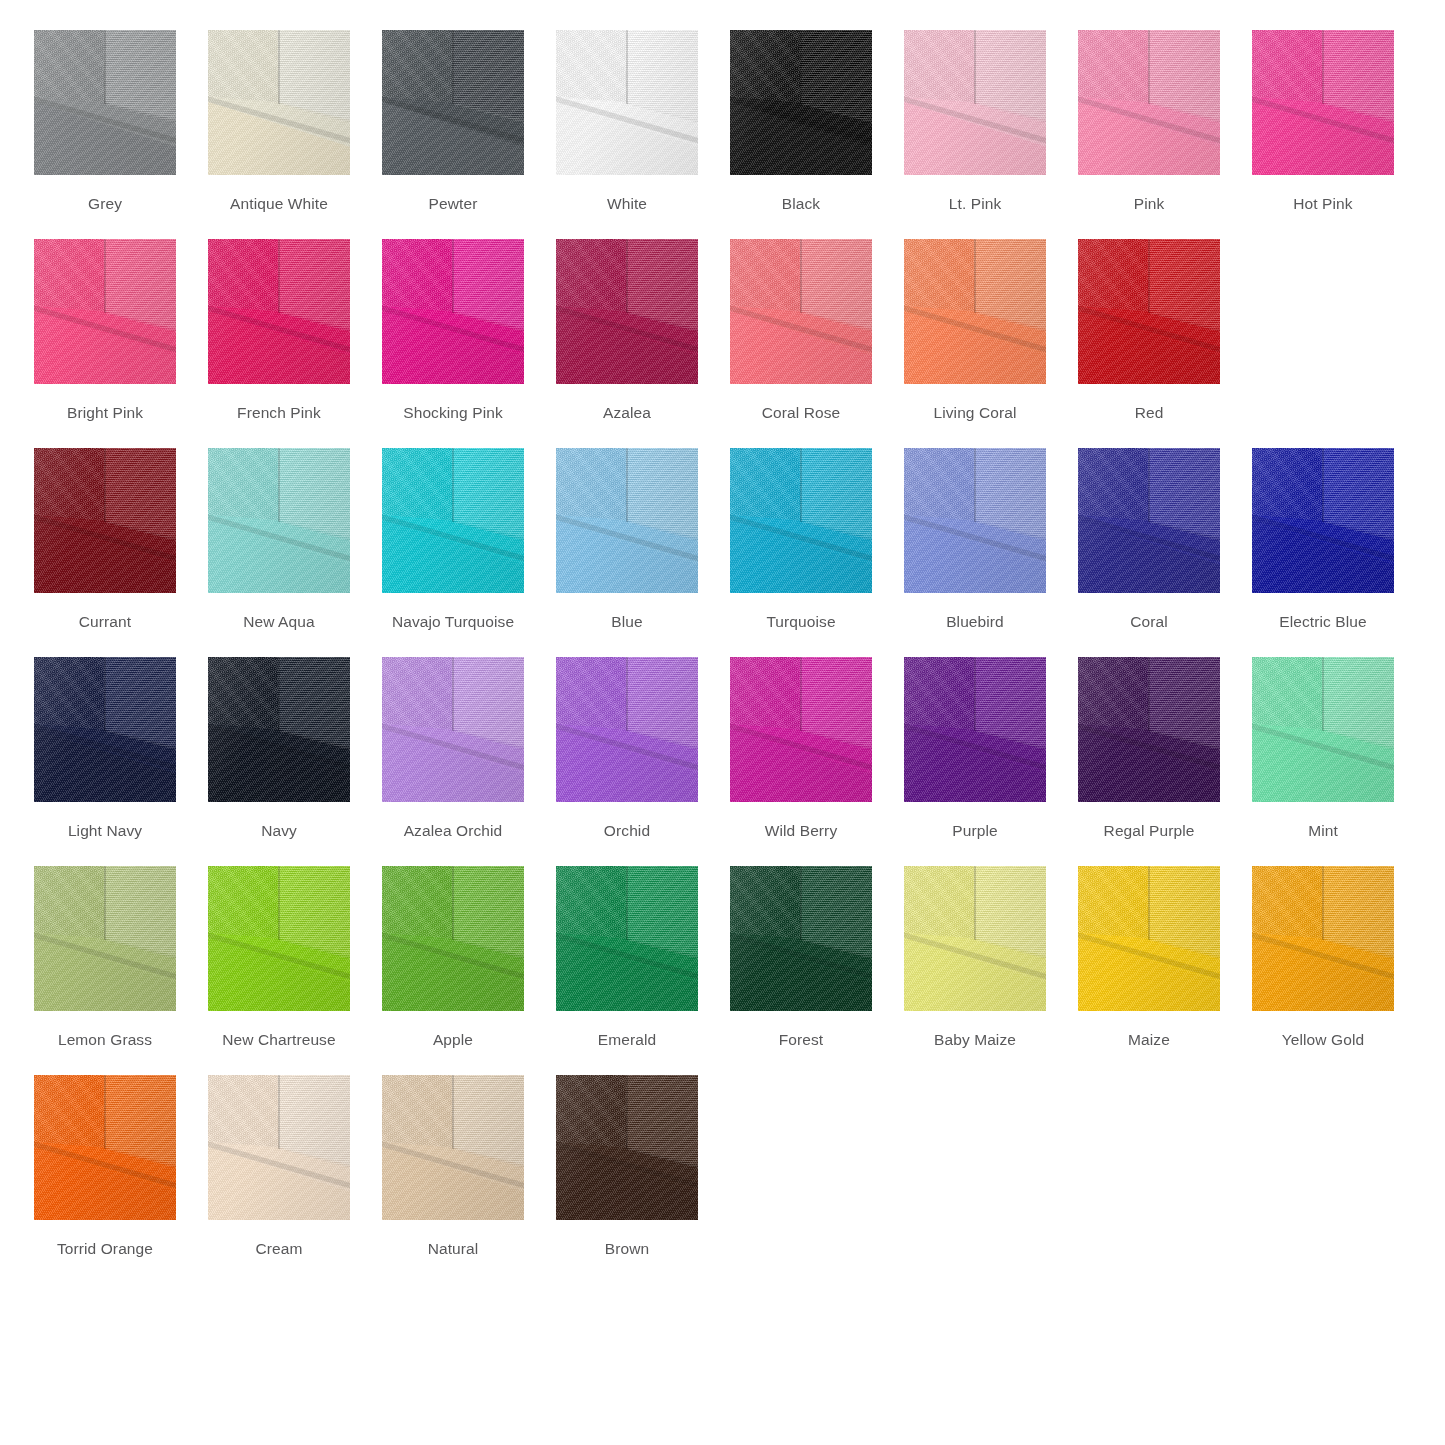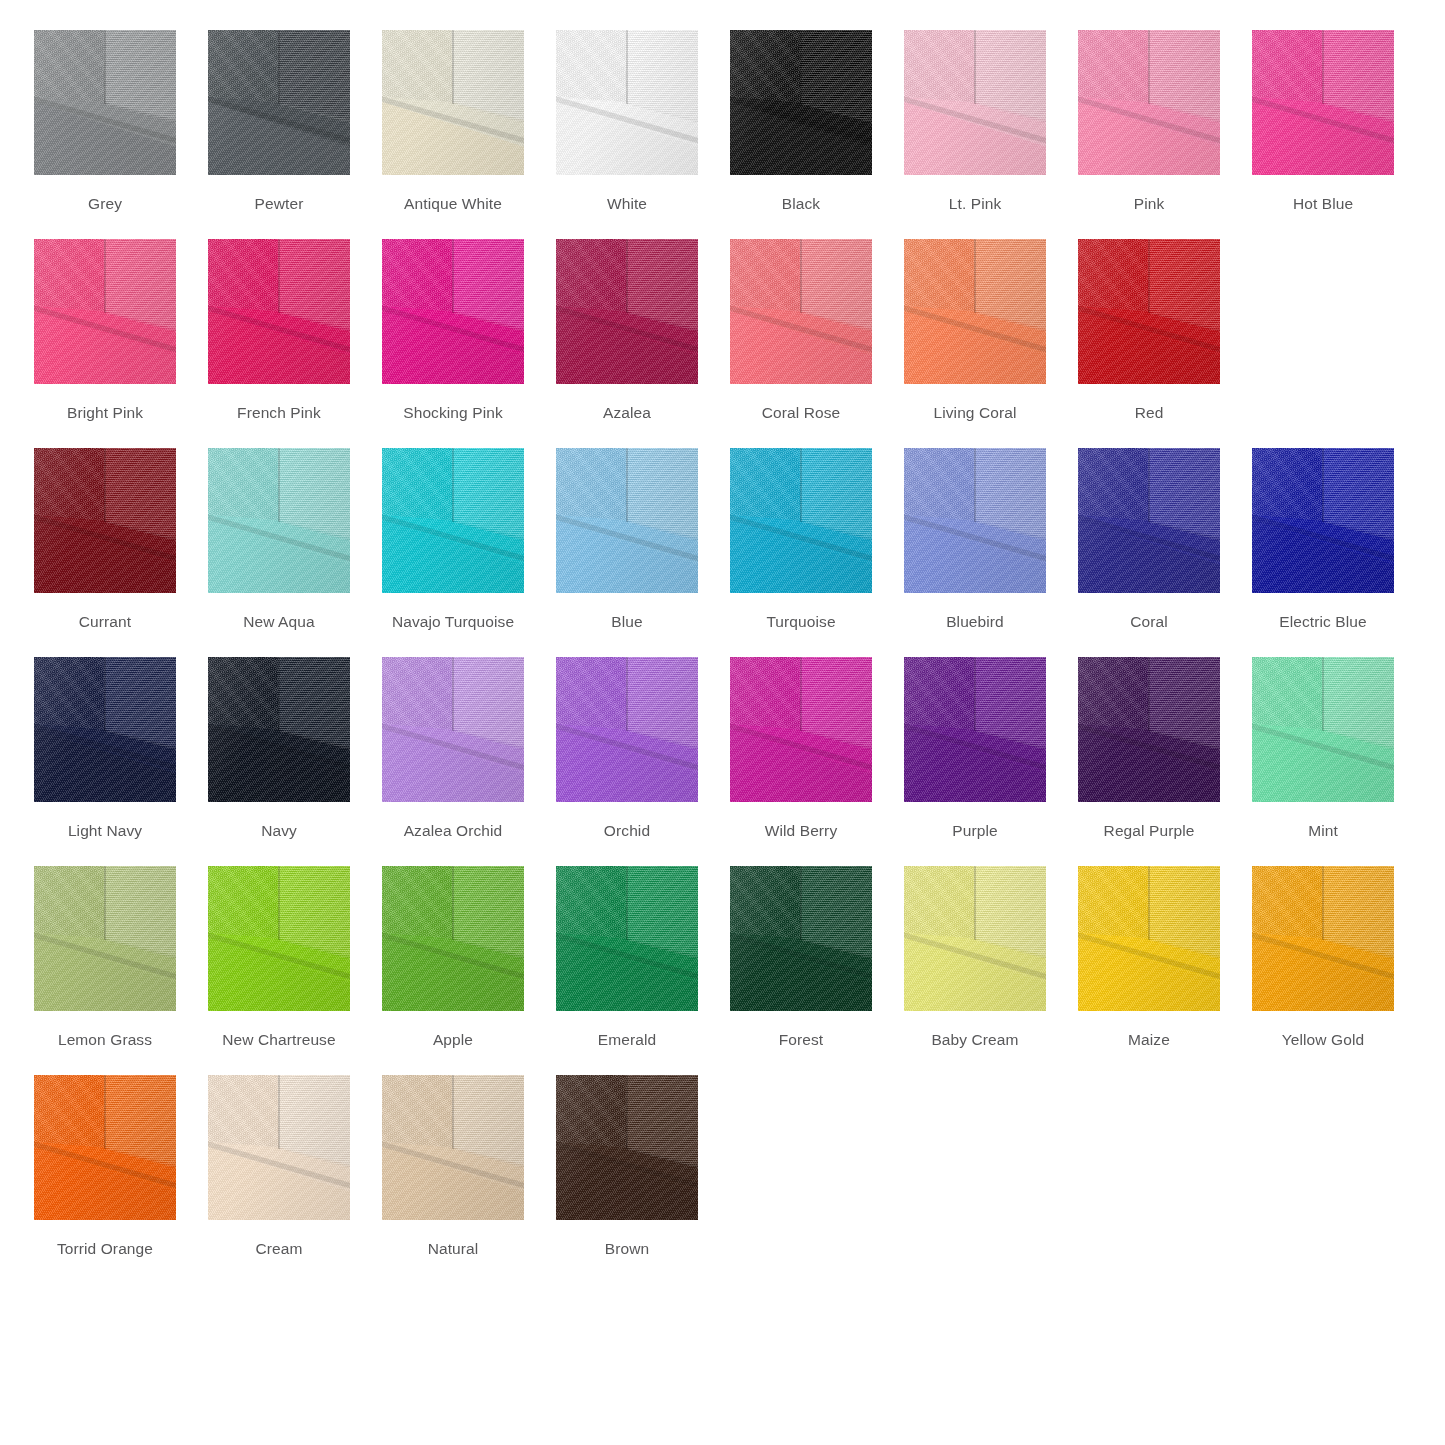--- a/index.html
+++ b/index.html
@@ -162,46 +162,46 @@
           <div class="rib-diag"></div>
           <div class="rib-diag-upperleft"></div>
           <div class="rib-horiz"></div>
           <div class="crease-diag"></div>
           <div class="crease-vert"></div>
           <div class="sheen"></div>
         </div>
         <div class="swatch-label">Grey</div>
       </div>
       <div class="swatch-cell">
+        <div class="ribbon-chip" style="background-color: rgb(233, 230, 211);">
+          <div class="fold-lower" style="background-color: rgb(235, 226, 200);"></div>
+          <div class="fold-upper-right" style="background-color: rgb(238, 237, 224);"></div>
+          <div class="rib-diag"></div>
+          <div class="rib-diag-upperleft"></div>
+          <div class="rib-horiz"></div>
+          <div class="crease-diag"></div>
+          <div class="crease-vert"></div>
+          <div class="sheen"></div>
+        </div>
+        <div class="swatch-label">Antique White</div>
+      </div>
+      <div class="swatch-cell">
         <div class="ribbon-chip" style="background-color: rgb(74, 80, 85);">
           <div class="fold-lower" style="background-color: rgb(85, 91, 96);"></div>
           <div class="fold-upper-right" style="background-color: rgb(62, 68, 74);"></div>
           <div class="rib-diag"></div>
           <div class="rib-diag-upperleft"></div>
           <div class="rib-horiz"></div>
           <div class="crease-diag"></div>
           <div class="crease-vert"></div>
           <div class="sheen"></div>
         </div>
         <div class="swatch-label">Pewter</div>
       </div>
       <div class="swatch-cell">
-        <div class="ribbon-chip" style="background-color: rgb(233, 230, 211);">
-          <div class="fold-lower" style="background-color: rgb(235, 226, 200);"></div>
-          <div class="fold-upper-right" style="background-color: rgb(238, 237, 224);"></div>
-          <div class="rib-diag"></div>
-          <div class="rib-diag-upperleft"></div>
-          <div class="rib-horiz"></div>
-          <div class="crease-diag"></div>
-          <div class="crease-vert"></div>
-          <div class="sheen"></div>
-        </div>
-        <div class="swatch-label">Antique White</div>
-      </div>
-      <div class="swatch-cell">
         <div class="ribbon-chip" style="background-color: rgb(251, 251, 251);">
           <div class="fold-lower" style="background-color: rgb(247, 247, 247);"></div>
           <div class="fold-upper-right" style="background-color: rgb(255, 255, 255);"></div>
           <div class="rib-diag"></div>
           <div class="rib-diag-upperleft"></div>
           <div class="rib-horiz"></div>
           <div class="crease-diag"></div>
           <div class="crease-vert"></div>
           <div class="sheen"></div>
         </div>
@@ -250,21 +250,21 @@
         <div class="ribbon-chip" style="background-color: rgb(246, 64, 154);">
           <div class="fold-lower" style="background-color: rgb(245, 60, 150);"></div>
           <div class="fold-upper-right" style="background-color: rgb(249, 85, 166);"></div>
           <div class="rib-diag"></div>
           <div class="rib-diag-upperleft"></div>
           <div class="rib-horiz"></div>
           <div class="crease-diag"></div>
           <div class="crease-vert"></div>
           <div class="sheen"></div>
         </div>
-        <div class="swatch-label">Hot Blue</div>
+        <div class="swatch-label">Hot Pink</div>
       </div>
     </div>
     <div class="swatch-row">
       <div class="swatch-cell">
         <div class="ribbon-chip" style="background-color: rgb(250, 71, 128);">
           <div class="fold-lower" style="background-color: rgb(250, 74, 130);"></div>
           <div class="fold-upper-right" style="background-color: rgb(251, 92, 141);"></div>
           <div class="rib-diag"></div>
           <div class="rib-diag-upperleft"></div>
           <div class="rib-horiz"></div>
@@ -635,21 +635,21 @@
         <div class="ribbon-chip" style="background-color: rgb(234, 234, 127);">
           <div class="fold-lower" style="background-color: rgb(231, 232, 120);"></div>
           <div class="fold-upper-right" style="background-color: rgb(240, 240, 148);"></div>
           <div class="rib-diag"></div>
           <div class="rib-diag-upperleft"></div>
           <div class="rib-horiz"></div>
           <div class="crease-diag"></div>
           <div class="crease-vert"></div>
           <div class="sheen"></div>
         </div>
-        <div class="swatch-label">Baby Cream</div>
+        <div class="swatch-label">Baby Maize</div>
       </div>
       <div class="swatch-cell">
         <div class="ribbon-chip" style="background-color: rgb(252, 206, 17);">
           <div class="fold-lower" style="background-color: rgb(249, 201, 15);"></div>
           <div class="fold-upper-right" style="background-color: rgb(253, 213, 38);"></div>
           <div class="rib-diag"></div>
           <div class="rib-diag-upperleft"></div>
           <div class="rib-horiz"></div>
           <div class="crease-diag"></div>
           <div class="crease-vert"></div>

